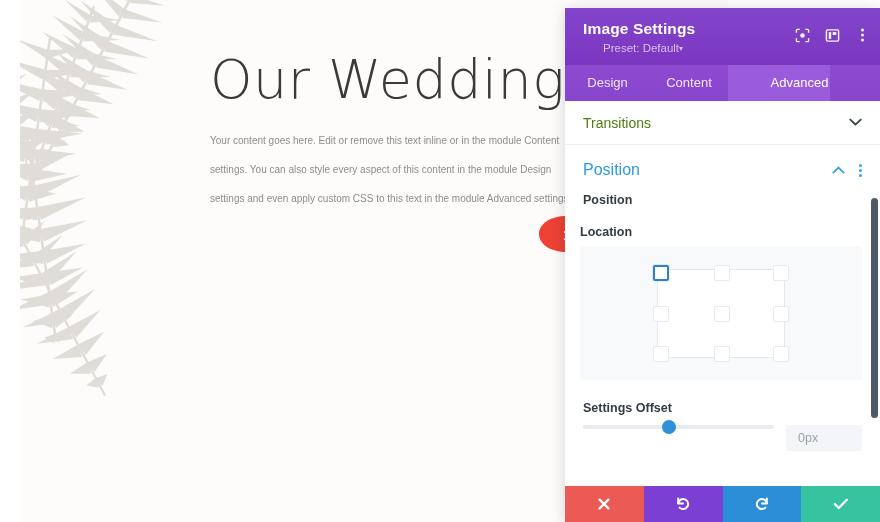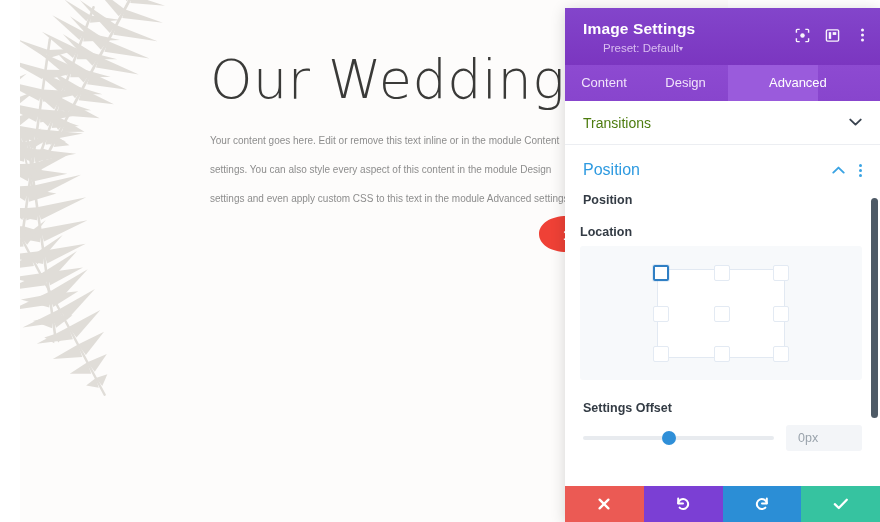--- a/index.html
+++ b/index.html
@@ -154,21 +154,21 @@
   .tab {
     padding: 10px 0 11px 0;
     color: #f1e4fb;
     font-size: 13px;
     text-align: center;
     cursor: pointer;
     white-space: nowrap;
   }
   .tab-content { width: 78px; }
   .tab-design  { width: 85px; }
-  .tab-advanced{ width: 90px; padding-left: 41px; }
+  .tab-advanced{ width: 102px; padding-left: 41px; }
   .tab.active {
     background: #9a5bdc;
     color: #ffffff;
   }
 
   
   .panel-body {
     flex: 1 1 auto;
     position: relative;
     background: #ffffff;
@@ -284,21 +284,21 @@
   .a-ml { left: -5px;  top: 36px; }
   .a-mc { left: 56px;  top: 36px; }
   .a-mr { right: -5px; top: 36px; }
   .a-bl { left: -5px;  bottom: -5px; }
   .a-bc { left: 56px;  bottom: -5px; }
   .a-br { right: -5px; bottom: -5px; }
 
   
   .slider-field { padding: 0 18px; margin-top: 21px; }
   .slider-row {
-    display:flex; align-items:center; gap: 12px;
+    display:flex; gap: 12px;
     margin-top: 10px;
   }
   .slider-track {
     position: relative;
     flex: 1 1 auto;
     height: 4px;
     background: #e8ebef;
     border-radius: 2px;
     cursor: pointer;
   }
@@ -560,22 +560,22 @@
           <svg width="5" height="16" viewBox="0 0 5 16">
             <circle cx="2.5" cy="3" r="1.5" fill="#ffffff"></circle>
             <circle cx="2.5" cy="8" r="1.5" fill="#ffffff"></circle>
             <circle cx="2.5" cy="13" r="1.5" fill="#ffffff"></circle>
           </svg>
         </span>
       </div>
     </div>
 
     <div class="tabs">
+      <div class="tab tab-design">Design</div>
       <div class="tab tab-content">Content</div>
-      <div class="tab tab-design">Design</div>
       <div class="tab tab-advanced active">Advanced</div>
     </div>
 
     <div class="panel-body">
 
       <div class="section-row collapsed">
         <span class="section-label">Transitions</span>
         <span class="chev">
           <svg width="13" height="9" viewBox="0 0 13 9">
             <path d="M1.3,1.6 L6.5,6.6 L11.7,1.6" fill="none" stroke="#3a4450" stroke-width="1.9" stroke-linecap="round" stroke-linejoin="round"></path>

